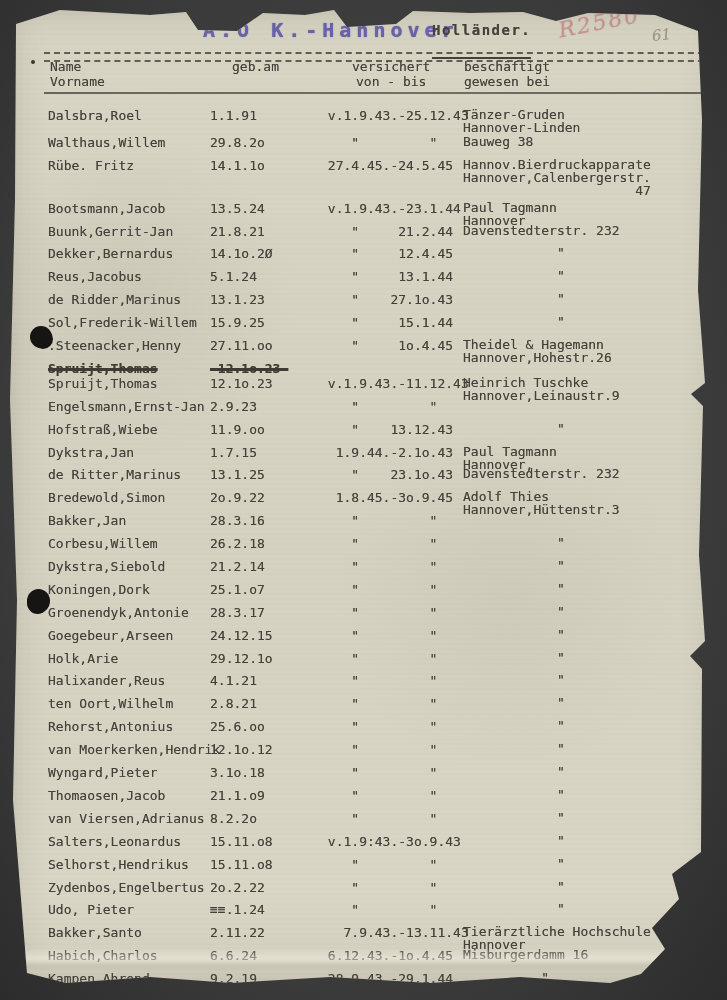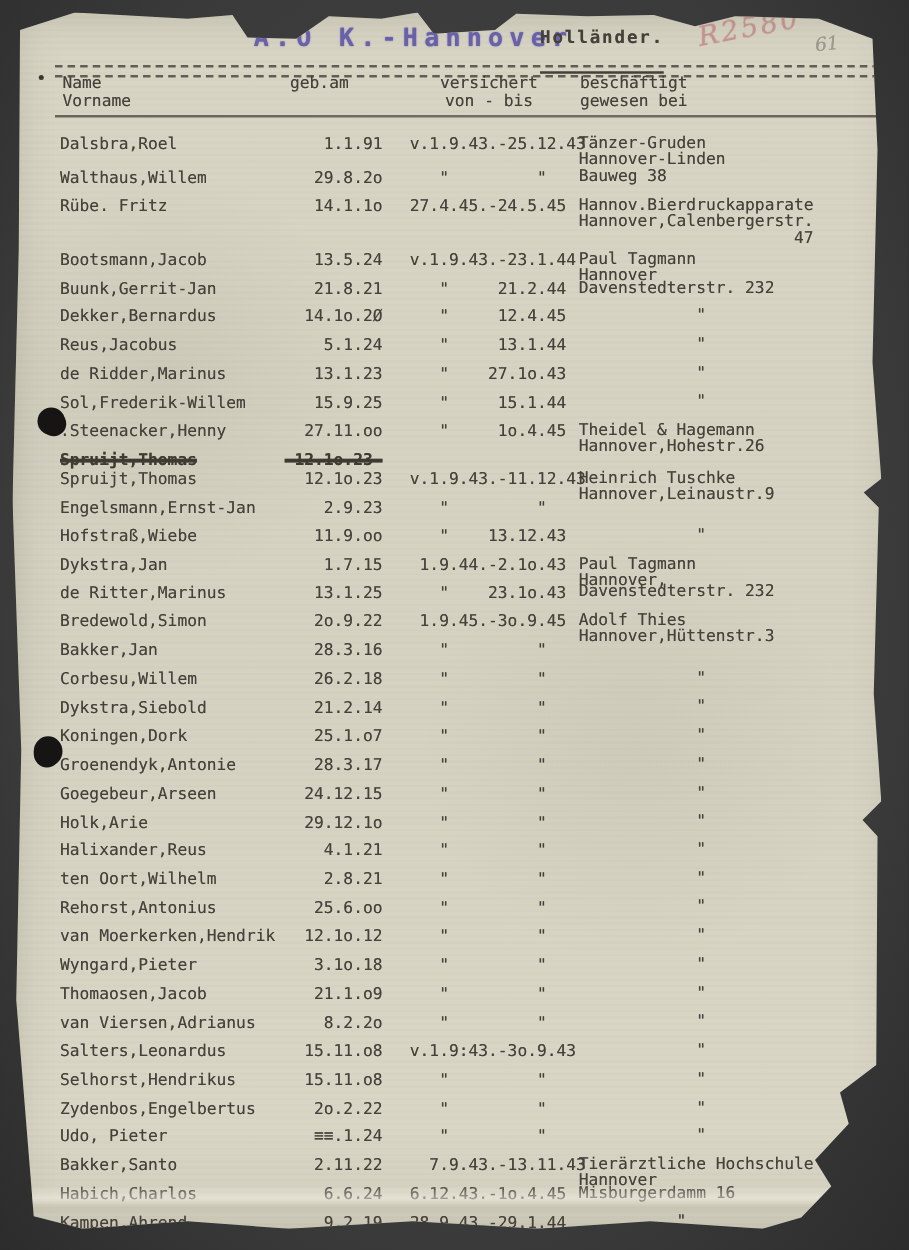--- a/index.html
+++ b/index.html
@@ -39,21 +39,21 @@
   .h-besch1{left:464px;top:60px}.h-besch2{left:464px;top:75px}
   .hdr-underline{position:absolute;left:44px;top:92px;width:672px;height:2px;
          background:linear-gradient(90deg, var(--rule) 0%, #5a554c 55%, var(--rule) 100%);opacity:0.8;}
   .rows{position:absolute;left:48px;top:108px;width:668px;}
   .row{display:grid;grid-template-columns:162px 96px 155px 1fr;height:22.9px;
        font-size:13px;line-height:15px;}
   .row.gap{margin-top:20px;}
   .row.gap-xs{margin-top:4px;}
   .row.struck{height:15px;}
   .c-name{white-space:pre;overflow:visible;}
-  .c-geb{text-align:right;white-space:pre;}
+  .c-geb{text-align:left;white-space:pre;}
   .c-vers{white-space:pre;padding-left:14px;}
   .c-emp{white-space:pre;line-height:13px;padding-left:2px;}
   .struck .c-name,.struck .c-geb{text-decoration:line-through;text-decoration-thickness:2.5px;
        font-weight:bold;color:#37332c;opacity:0.95;}
   .blot{position:absolute;background:#161513;border-radius:50%;}
   .blot1{left:30px;top:326px;width:22px;height:22px;box-shadow:2px 2px 0 -1px #161513;}
   .blot2{left:27px;top:589px;width:23px;height:24px;box-shadow:-1px 2px 0 -1px #161513;}
   .speck{position:absolute;left:31px;top:60px;width:4px;height:4px;background:#3a362e;border-radius:50%;}
   .crease{position:absolute;left:18px;top:948px;width:665px;height:24px;
        background:linear-gradient(180deg, transparent, rgba(246,244,231,0.5) 45%, rgba(180,174,152,0.25) 75%, transparent);}
@@ -199,21 +199,21 @@
   <div class="row">
     <span class="c-name">de Ritter,Marinus</span>
     <span class="c-geb">13.1.25</span>
     <span class="c-vers">    "    23.1o.43</span>
     <span class="c-emp">Davenstedterstr. 232</span>
   </div>
 
   <div class="row">
     <span class="c-name">Bredewold,Simon</span>
     <span class="c-geb">2o.9.22</span>
-    <span class="c-vers">  1.9.45.-3o.9.45</span>
+    <span class="c-vers">  1.8.45.-3o.9.45</span>
     <span class="c-emp">Adolf Thies
 Hannover,Hüttenstr.3</span>
   </div>
 
   <div class="row">
     <span class="c-name">Bakker,Jan</span>
     <span class="c-geb">28.3.16</span>
     <span class="c-vers">    "         "</span>
     <span class="c-emp"></span>
   </div>

